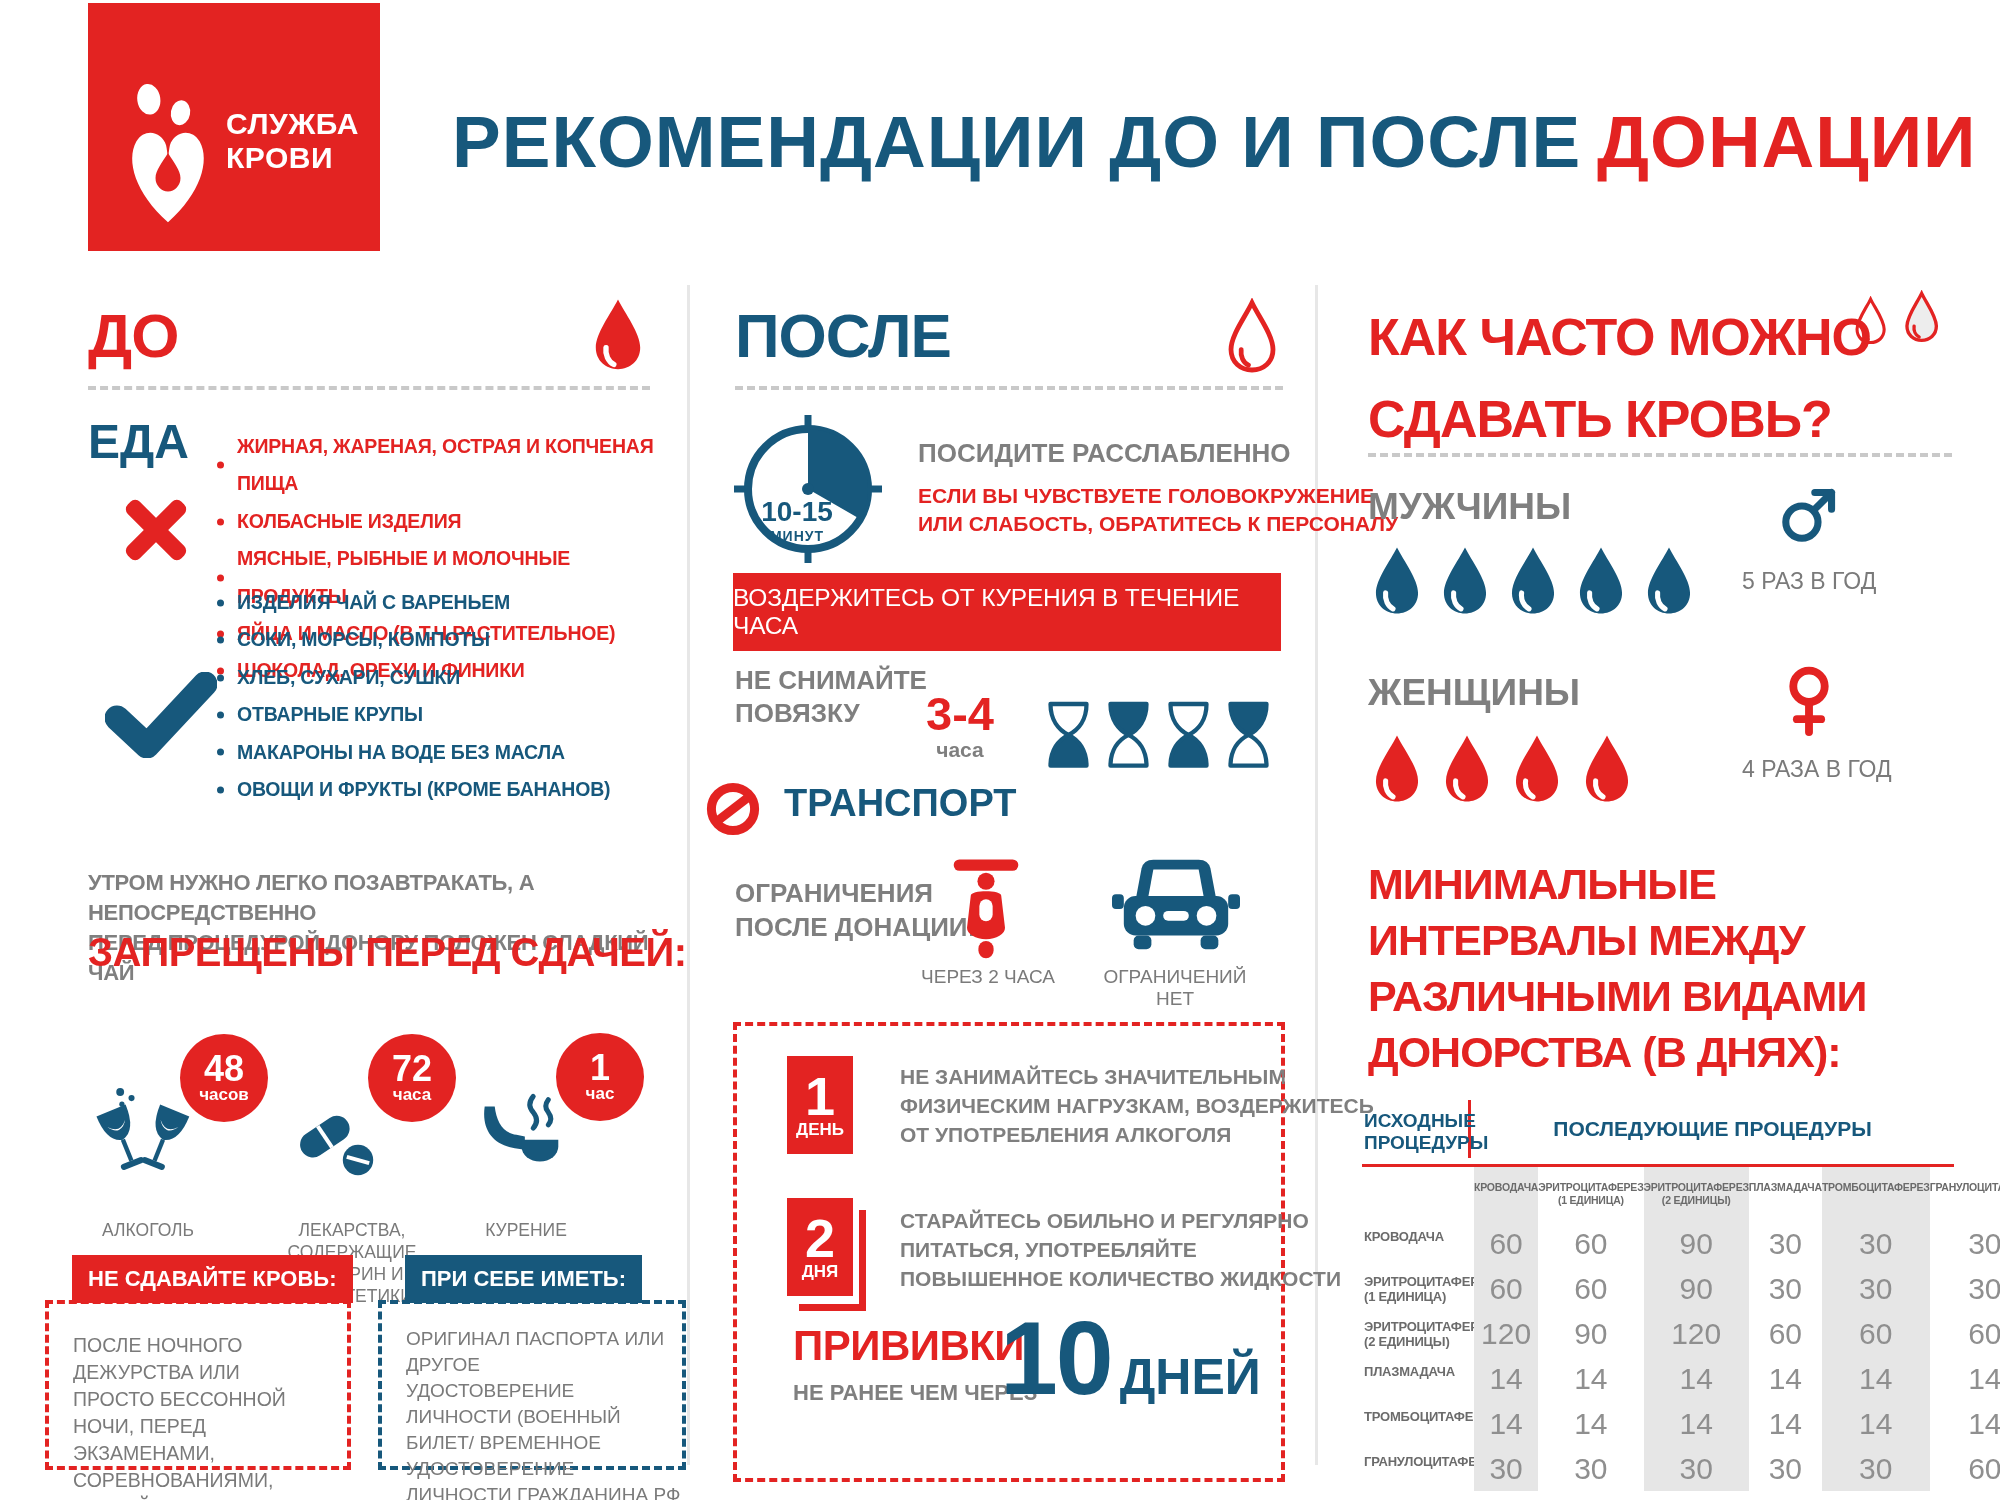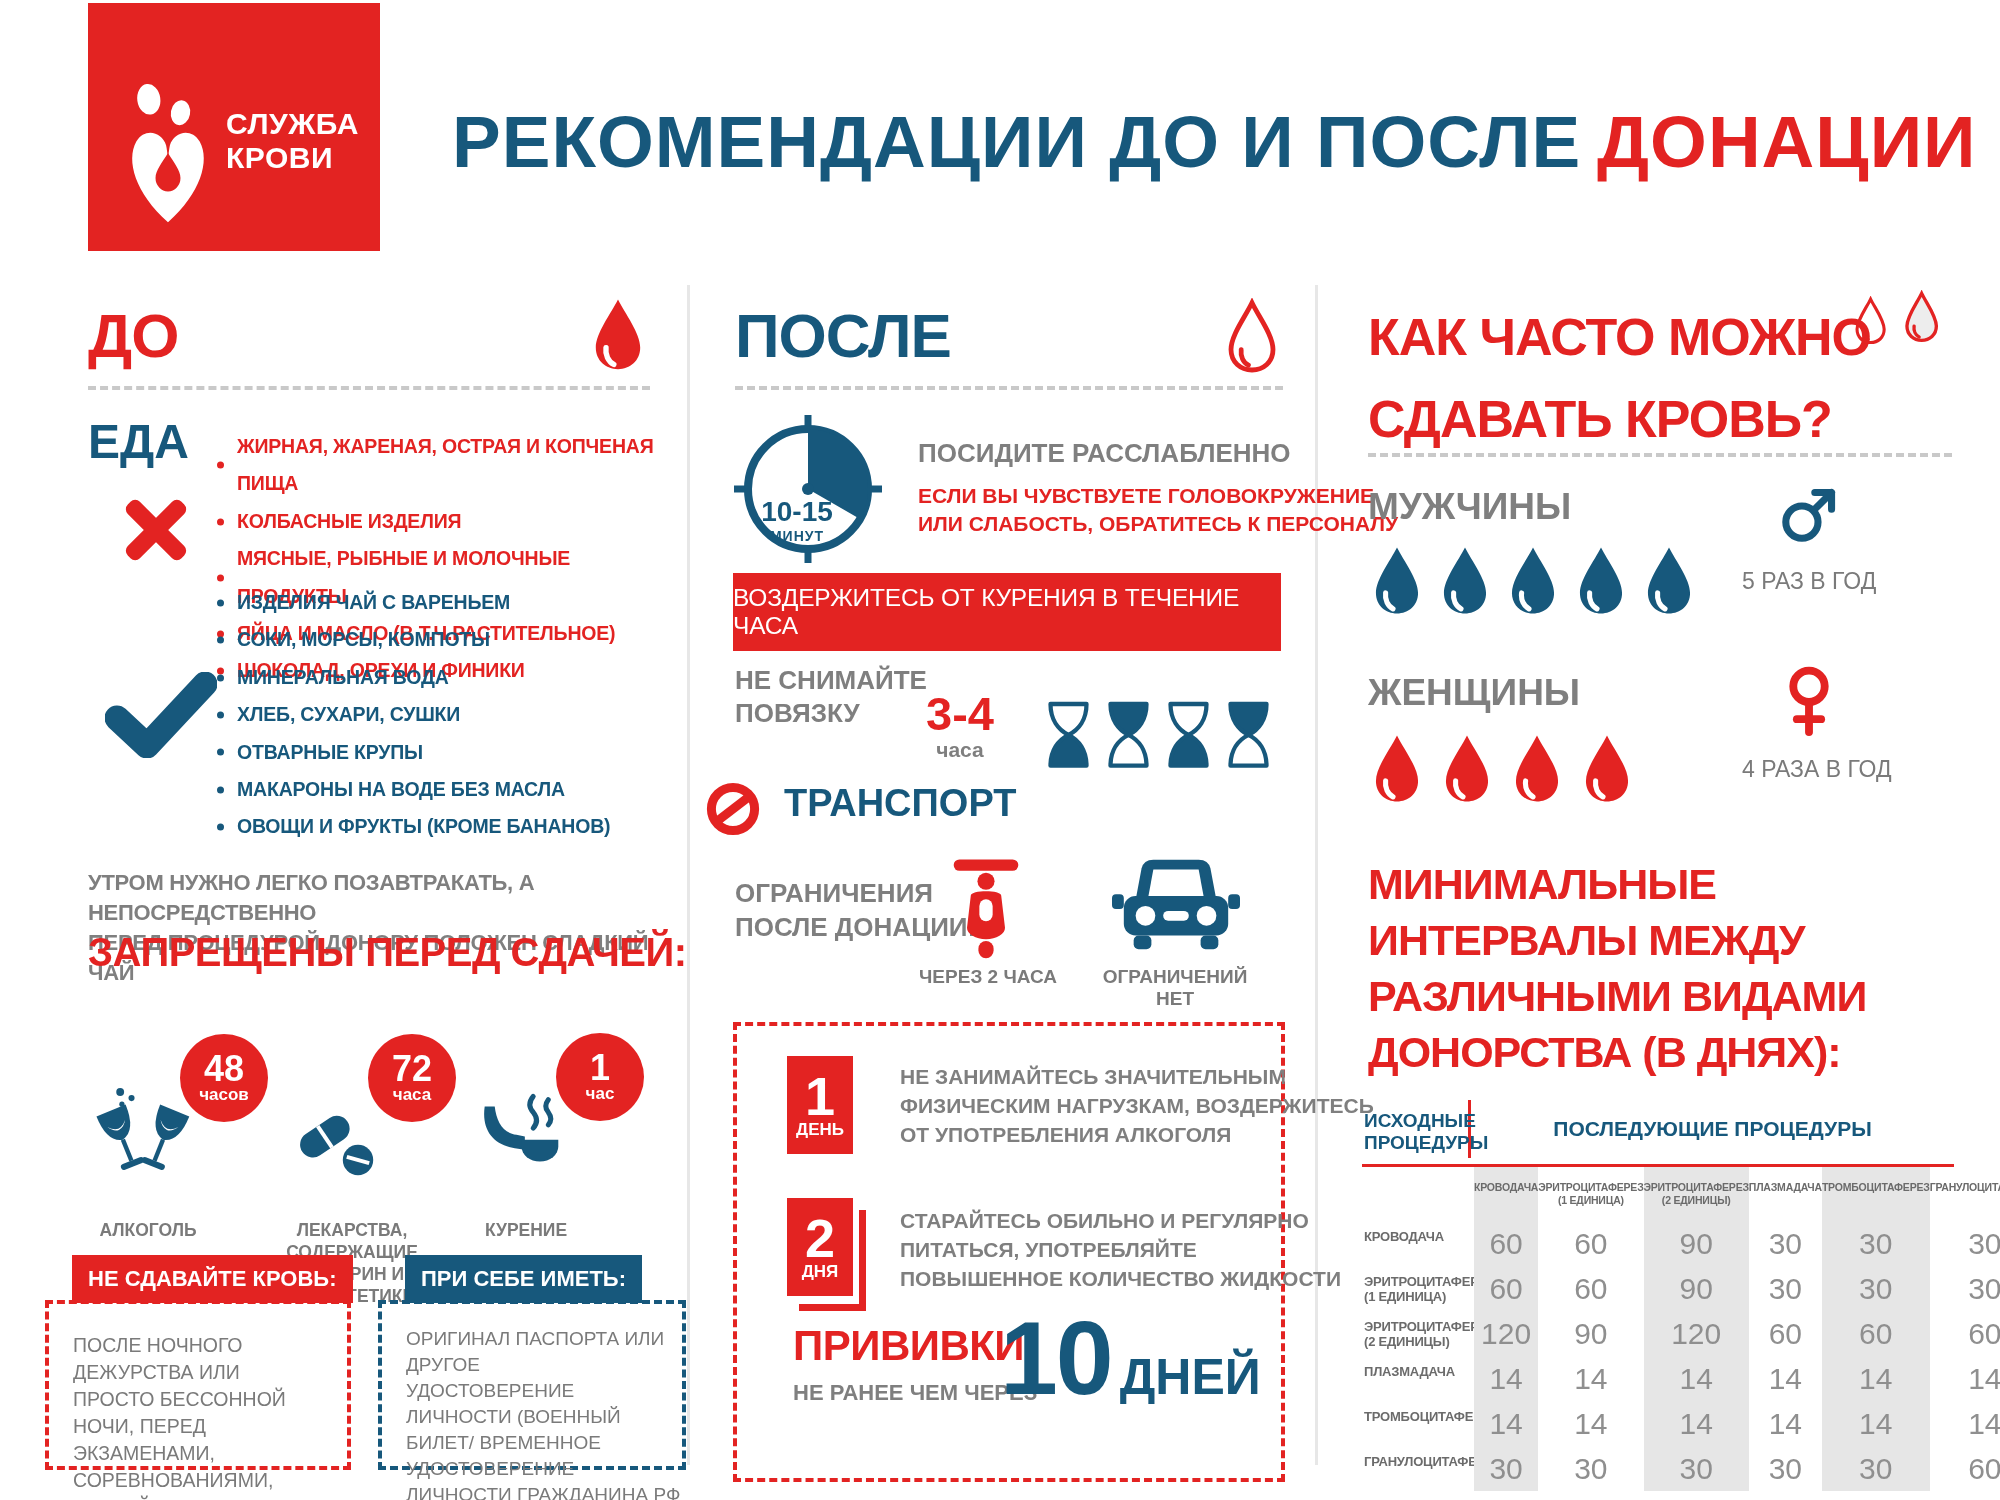--- a/index.html
+++ b/index.html
@@ -21,21 +21,21 @@
   
   ul.blist{list-style:none;margin:0;padding:0;font-weight:bold;font-size:19.5px;line-height:37.4px;letter-spacing:-.2px;}
   ul.blist li{position:relative;padding-left:27px;}
   ul.blist li::before{content:"";position:absolute;left:7px;top:50%;transform:translateY(-50%);
                       width:7px;height:7px;border-radius:50%;background:currentColor;}
   
   .circle{position:absolute;width:88px;height:88px;border-radius:50%;background:#e32322;color:#fff;
           display:flex;flex-direction:column;align-items:center;justify-content:center;text-align:center;}
   .circle .cv{font-size:36px;font-weight:bold;line-height:34px;}
   .circle .cu{font-size:17px;font-weight:bold;line-height:18px;}
-  .cap{position:absolute;font-size:17.5px;line-height:22px;color:#7a7a7a;text-align:center;white-space:pre-line;font-weight:bold;}
+  .cap{position:absolute;font-size:17.5px;line-height:22px;color:#7a7a7a;text-align:center;white-space:pre-line;}
   
   .dbox{position:absolute;border:4px dashed #e32322;}
   .dbox.bluebox{border-color:#17587c;}
   .dbox .tab{position:absolute;top:-49px;left:-4px;background:#e32322;color:#fff;font-weight:bold;
              font-size:22px;padding:11px 16px;white-space:nowrap;margin-left:27px;}
   .dbox.bluebox .tab{background:#17587c;}
   .dbox .btxt{position:absolute;left:24px;color:#7a7a7a;font-size:19.5px;line-height:27px;white-space:pre-line;}
   
   .banner{left:733px;top:573px;width:548px;height:78px;background:#e32322;display:flex;align-items:center;justify-content:center;}
   .banner span{color:#fff;font-weight:normal;font-size:24.5px;letter-spacing:-.2px;}
@@ -129,21 +129,20 @@
     <li>ЯЙЦА И МАСЛО (В Т.Ч.РАСТИТЕЛЬНОЕ)</li>
     <li>ШОКОЛАД, ОРЕХИ И ФИНИКИ</li>
   </ul>
 
   <svg class="abs" style="left:105px;top:672px" width="112" height="86" viewBox="0 0 112 86">
     <path d="M12 46 L42 74 L100 12" fill="none" stroke="#17587c" stroke-width="25" stroke-linecap="round" stroke-linejoin="round"></path>
   </svg>
   <ul class="abs blist blue" style="left:210px;top:584px;width:445px">
     <li>ИЗДЕЛИЯ ЧАЙ С ВАРЕНЬЕМ</li>
     <li>СОКИ, МОРСЫ, КОМПОТЫ</li>
-    <li>МИНЕРАЛЬНАЯ ВОДА</li>
     <li>ХЛЕБ, СУХАРИ, СУШКИ</li>
     <li>ОТВАРНЫЕ КРУПЫ</li>
     <li>МАКАРОНЫ НА ВОДЕ БЕЗ МАСЛА</li>
     <li>ОВОЩИ И ФРУКТЫ (КРОМЕ БАНАНОВ)</li>
   </ul>
 
   <div class="abs b gray pre" style="left:88px;top:868px;width:580px;font-size:22px;line-height:30px;letter-spacing:-.3px">УТРОМ НУЖНО ЛЕГКО ПОЗАВТРАКАТЬ, А НЕПОСРЕДСТВЕННО
 ПЕРЕД ПРОЦЕДУРОЙ ДОНОРУ ПОЛОЖЕН СЛАДКИЙ ЧАЙ</div>
 
   <div class="abs b red" style="left:88px;top:930px;font-size:40px;letter-spacing:-.5px">ЗАПРЕЩЕНЫ ПЕРЕД СДАЧЕЙ:</div>

